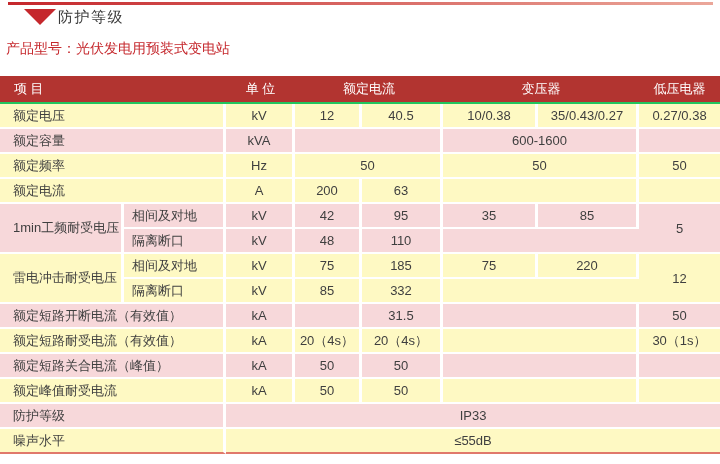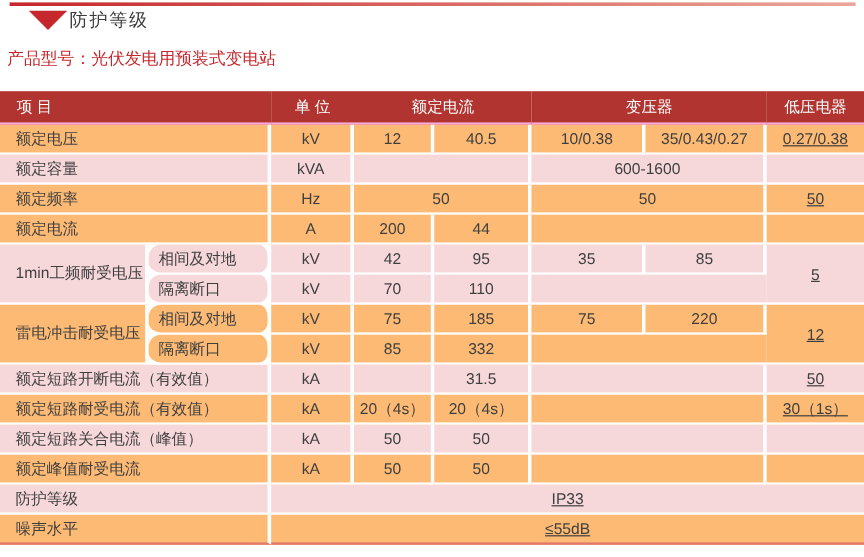--- a/index.html
+++ b/index.html
@@ -48,40 +48,40 @@
     table-layout: fixed;
     font-size: 13px;
   }
   table.params th {
     background: var(--header-bg, #b23430);
     color: #ffffff;
     font-weight: normal;
     height: 28px;
     text-align: center;
     vertical-align: middle;
-    border-bottom: 2px solid #f9a8d4;
+    border-bottom: 2px solid #22c55e;
     white-space: nowrap;
     overflow: hidden;
   }
   table.params th.left { text-align: left; padding-left: 14px; }
   table.params td {
     height: 25px;
     text-align: center;
     vertical-align: middle;
     border-right: 3px solid #fff;
     border-bottom: 2px solid #fff;
     white-space: nowrap;
     overflow: hidden;
     color: #3f3f3f;
   }
-  table.params td.lastcol { border-right: none; text-decoration: underline; }
+  table.params td.lastcol { border-right: none; }
   table.params td.label { text-align: left; padding-left: 13px; }
-  table.params td.sublabel { text-align: left; padding-left: 8px; border-radius: 10px; }
+  table.params td.sublabel { text-align: left; padding-left: 8px; }
   table.params tr.pink td { background: var(--row-pink, #f7d8da); }
-  table.params tr.white td { background: #fdba74; }
+  table.params tr.white td { background: #fef9c3; }
   table.params tr.lastrow td { border-bottom: 2px solid var(--bottom-line, #e0796b); }
 </style>
 </head>
 <body>
 
 <div class="top-line"></div>
 <div class="tri-icon"></div>
 <div class="page-title">防护等级</div>
 <div class="subtitle">产品型号：光伏发电用预装式变电站</div>
 
@@ -126,38 +126,38 @@
         <td colspan="2" class="label">额定频率</td>
         <td>Hz</td>
         <td colspan="2">50</td>
         <td colspan="2">50</td>
         <td class="lastcol">50</td>
       </tr>
       <tr class="white">
         <td colspan="2" class="label">额定电流</td>
         <td>A</td>
         <td>200</td>
-        <td>44</td>
+        <td>63</td>
         <td colspan="2"></td>
         <td class="lastcol"></td>
       </tr>
       <tr class="pink">
         <td rowspan="2" class="label">1min工频耐受电压</td>
         <td class="sublabel">相间及对地</td>
         <td>kV</td>
         <td>42</td>
         <td>95</td>
         <td>35</td>
         <td>85</td>
         <td rowspan="2" class="lastcol">5</td>
       </tr>
       <tr class="pink">
         <td class="sublabel">隔离断口</td>
         <td>kV</td>
-        <td>70</td>
+        <td>48</td>
         <td>110</td>
         <td colspan="2" class="lastcol"></td>
       </tr>
       <tr class="white">
         <td rowspan="2" class="label">雷电冲击耐受电压</td>
         <td class="sublabel">相间及对地</td>
         <td>kV</td>
         <td>75</td>
         <td>185</td>
         <td>75</td>

